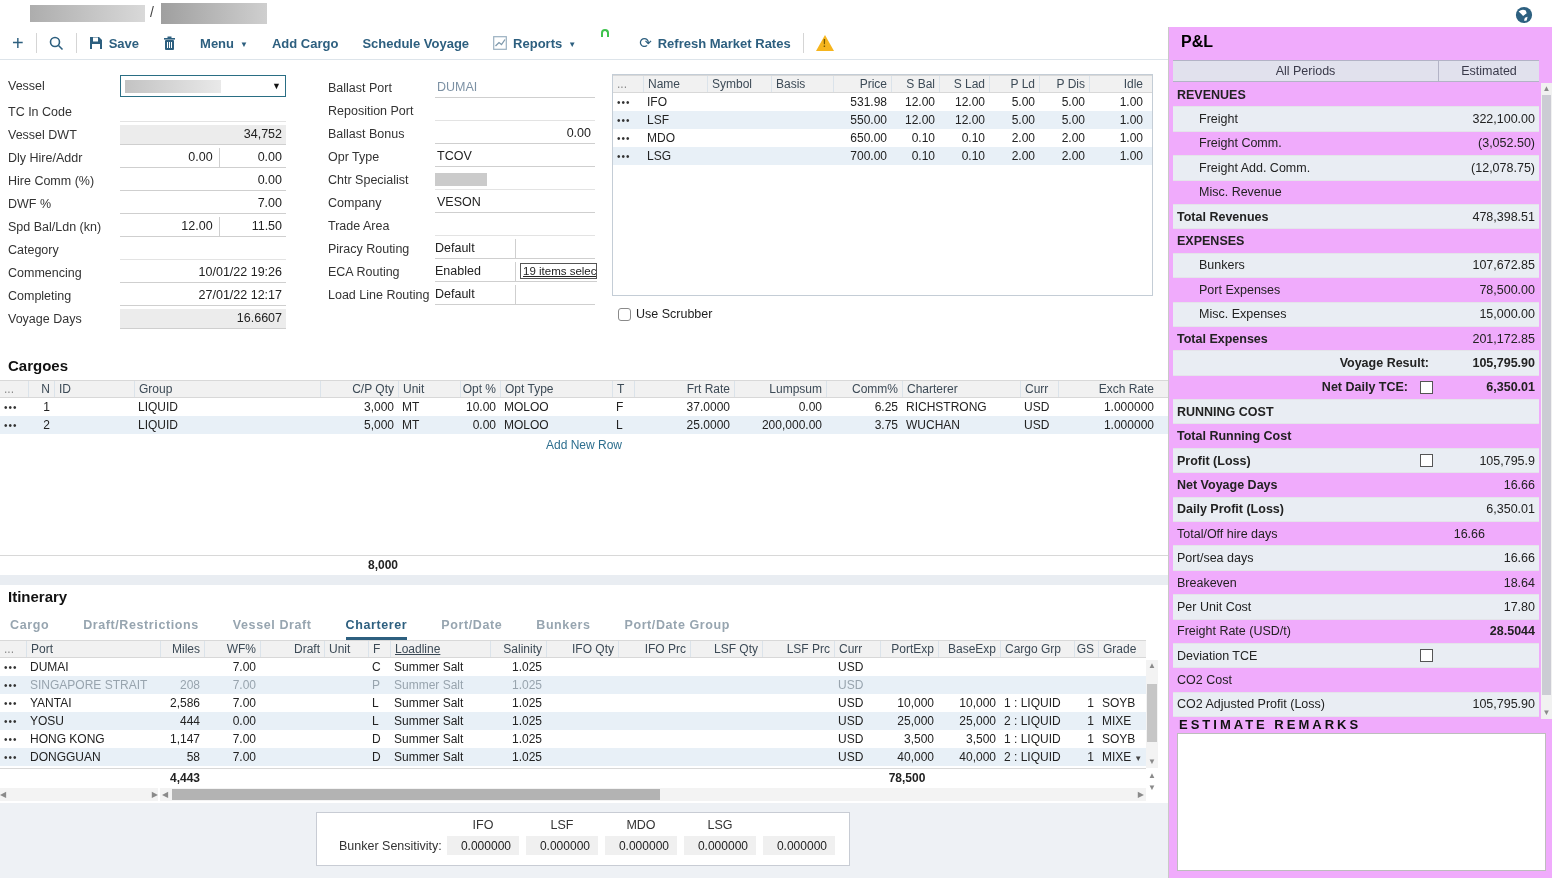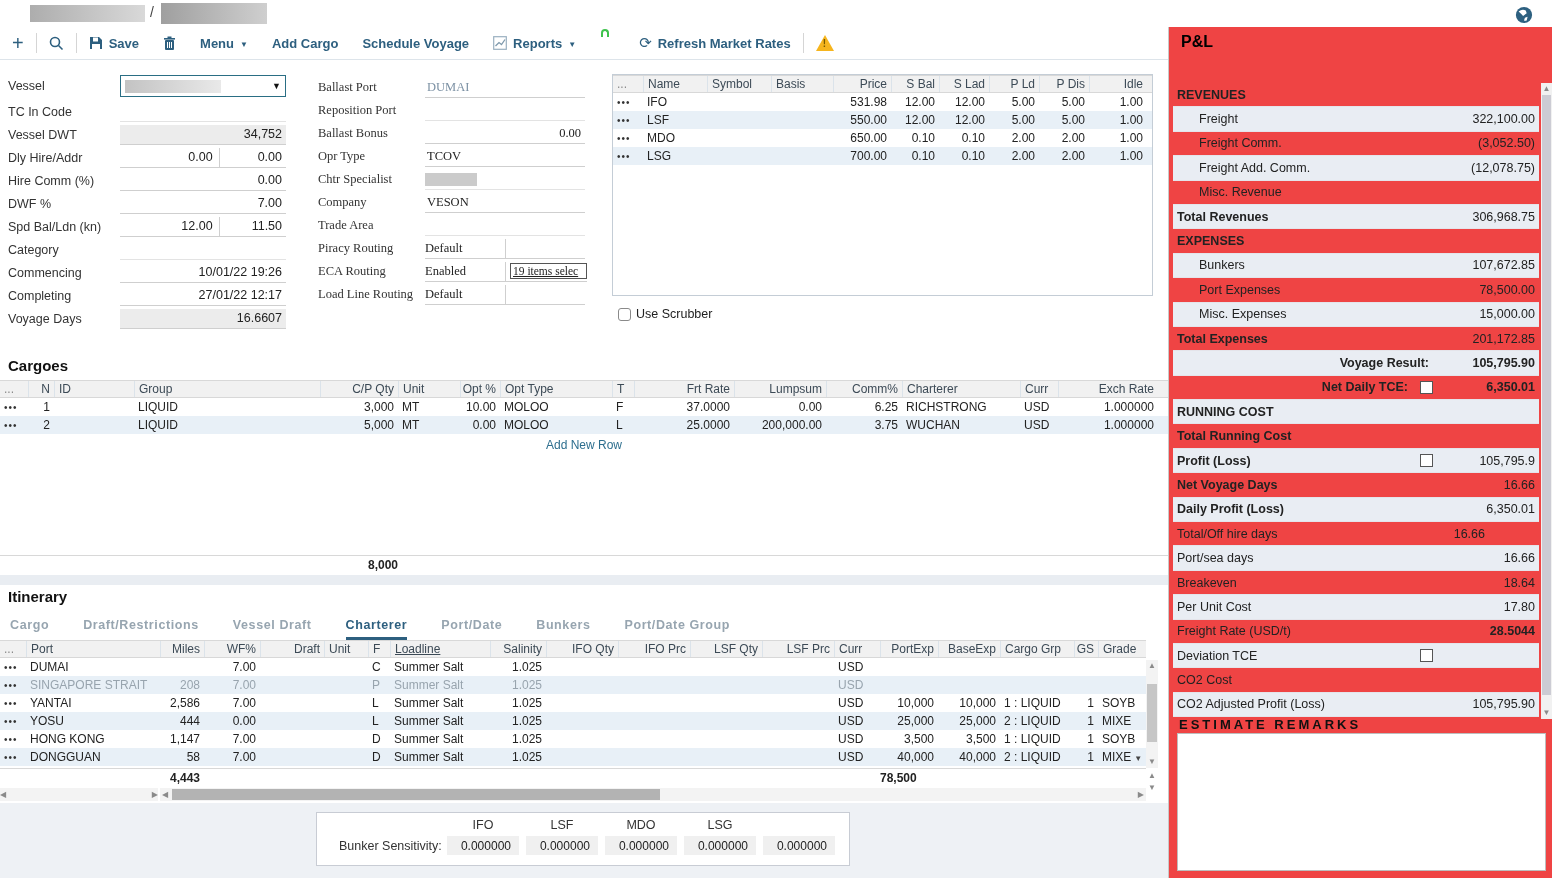--- a/index.html
+++ b/index.html
@@ -24,21 +24,21 @@
   svg.ic { display:block; }
   .lockbody { width:13px; height:10px; background:#3fc24d; border-radius:2px; position:relative; margin-top:6px; }
   .lockarc { position:absolute; left:1px; top:-6px; width:8px; height:8px; border:2px solid #3fc24d; border-bottom:none; border-radius:5px 5px 0 0; }
   .warn { position:relative; width:0; height:0; border-left:9px solid transparent; border-right:9px solid transparent; border-bottom:16px solid #f6b51e; }
   .warn span { position:absolute; left:-2px; top:3px; font-size:10px; color:#7a5a00; font-weight:bold; }
   .refresh-g { font-size:15px; font-weight:normal; }
 
   
   .form { position:absolute; }
   .f-left { left:8px; top:72px; width:278px; }
-  .f-mid { left:318px; top:76px; width:267px;font-family:Liberation Serif, serif; }
+  .f-mid { left:328px; top:76px; width:267px; }
   .f-row { display:flex; align-items:center; height:23px; }
   .f-lbl { flex:0 0 112px; color:#333; font-size:12.5px; }
   .f-mid .f-lbl { flex:0 0 107px; }
   .f-fld { flex:1; display:flex; align-items:center; height:20px; border-bottom:1px solid #cfcfcf; font-size:12.5px; }
   .f-fld.noline { border-bottom:1px solid #e3e3e3; }
   .ro { background:#ececec; }
   .numv { flex:1; text-align:right; padding-right:4px; }
   .txtv { flex:1; padding-left:2px; }
   .splitL { flex:1 1 60%; text-align:right; padding-right:6px; border-right:1px solid #cfcfcf; height:100%; display:flex; align-items:center; justify-content:flex-end; }
   .splitR { flex:1 1 40%; text-align:right; padding-right:4px; }
@@ -77,42 +77,42 @@
   .cargo-total span { position:absolute; left:320px; width:78px; text-align:right; font-weight:bold; top:2px; }
   .band { position:absolute; left:0; top:575px; width:1168px; height:10px; background:#e9edf2; }
 
   .itin-title { position:absolute; left:8px; top:588px; }
   .tabs { position:absolute; left:10px; top:618px; display:flex; gap:34px; font-size:12.5px; font-weight:bold; letter-spacing:0.6px; color:#97a5b0; }
   .tab { padding-bottom:5px; cursor:pointer; }
   .tab.active { color:#2d5f7f; border-bottom:3px solid #2d5f7f; }
   .itin-grid { position:absolute; left:0; top:640px; width:1146px; }
   .itin-total { position:absolute; left:0; top:768px; width:1146px; border-top:1px solid #d8d8d8; height:18px; font-weight:bold; }
   .itin-total .tmiles { position:absolute; left:160px; width:44px; text-align:right; top:2px; padding-right:4px; }
-  .itin-total .texp { position:absolute; left:880px; width:58px; text-align:left; top:2px; padding-right:4px; }
+  .itin-total .texp { position:absolute; left:880px; width:58px; text-align:center; top:2px; padding-right:4px; }
   .grade-caret { font-size:8px; color:#444; margin-left:3px; }
 
   
   .sb-arrow { color:#8a8a8a; font-size:8px; text-align:center; line-height:12px; cursor:pointer; user-select:none; }
   .hscroll { position:absolute; top:788px; height:13px; background:#f3f3f3; display:flex; align-items:center; }
   .hs1 { left:0; width:158px; justify-content:space-between; }
   .hs2 { left:160px; width:986px; }
   .hthumb { position:absolute; left:12px; top:1px; width:488px; height:11px; background:#b3b3b3; }
   .vscroll { position:absolute; left:1146px; top:660px; width:12px; height:108px; background:#f3f3f3; }
   .vthumb { position:absolute; left:1px; top:24px; width:10px; height:58px; background:#c6c6c6; }
   .spinner { position:absolute; left:1146px; top:770px; width:12px; height:16px; }
 
   
   .bottom-strip { position:absolute; left:0; top:803px; width:1168px; height:75px; background:#eef1f5; }
   .sens-panel { position:absolute; left:316px; top:9px; width:534px; height:54px; background:#fff; border:1px solid #c8ccd4; }
   .sens-lbl { position:absolute; left:22px; top:26px; font-size:12.5px; color:#333; }
   .sens-head { position:absolute; top:5px; font-size:12.5px; color:#333; width:72px; text-align:center; }
   .sens-box { position:absolute; top:23px; width:72px; height:19px; background:#f0f0f0; font-size:12px; display:flex; align-items:center; justify-content:flex-end; padding-right:8px; }
 
   
-  .pnl { position:absolute; left:1168px; top:27px; width:384px; height:851px; border-left:1px solid #c9c9c9; background:#ef4444; }
+  .pnl { position:absolute; left:1168px; top:27px; width:384px; height:851px; border-left:1px solid #c9c9c9; background:#f0abfc; }
   .pnl-title { position:absolute; left:12px; top:6px; font-size:16px; font-weight:bold; color:#000; }
   .pnl-head { position:absolute; left:4px; top:33px; width:366px; height:22px; background:#e1e1ed; border-top:1px solid #b3b3c6; border-bottom:1px solid #b3b3c6; display:flex; color:#3a3a4a; font-size:12.5px; }
   .ph1 { flex:0 0 266px; display:flex; align-items:center; justify-content:center; border-right:1px solid #b3b3c6; }
   .ph2 { flex:1; display:flex; align-items:center; justify-content:center; }
   .pnl-body { position:absolute; left:4px; top:56px; width:366px; }
   .p-row { display:flex; align-items:center; height:24.4px; border-bottom:1px solid #e4e4ea; font-size:12.5px; padding:0 4px; }
   .p-row.alt { background:#e9edf3; }
   .p-lbl { flex:1; white-space:nowrap; overflow:hidden; }
   .p-lbl.ind { padding-left:22px; }
   .p-lbl.b { font-weight:bold; }
@@ -671,20 +671,24 @@
       <span class="sens-box" style="left:130px;">0.000000</span>
       <span class="sens-box" style="left:209px;">0.000000</span>
       <span class="sens-box" style="left:288px;">0.000000</span>
       <span class="sens-box" style="left:367px;">0.000000</span>
       <span class="sens-box" style="left:446px;">0.000000</span>
     </div>
   </div>
 
   <div class="pnl">
     <div class="pnl-title">P&amp;L</div>
+    <div class="pnl-head">
+      <div class="ph1">All Periods</div>
+      <div class="ph2">Estimated</div>
+    </div>
     <div class="pnl-body" id="pnlBody">
         <div class="p-row">
           <div class="p-lbl b">REVENUES</div>
           <div class="p-val"></div>
         </div>
         <div class="p-row alt">
           <div class="p-lbl ind">Freight</div>
           <div class="p-val">322,100.00</div>
         </div>
         <div class="p-row">
@@ -694,21 +698,21 @@
         <div class="p-row alt">
           <div class="p-lbl ind">Freight Add. Comm.</div>
           <div class="p-val">(12,078.75)</div>
         </div>
         <div class="p-row">
           <div class="p-lbl ind">Misc. Revenue</div>
           <div class="p-val"></div>
         </div>
         <div class="p-row alt">
           <div class="p-lbl b">Total Revenues</div>
-          <div class="p-val">306,968.75</div>
+          <div class="p-val">478,398.51</div>
         </div>
         <div class="p-row">
           <div class="p-lbl b">EXPENSES</div>
           <div class="p-val"></div>
         </div>
         <div class="p-row alt">
           <div class="p-lbl ind">Bunkers</div>
           <div class="p-val">107,672.85</div>
         </div>
         <div class="p-row">

